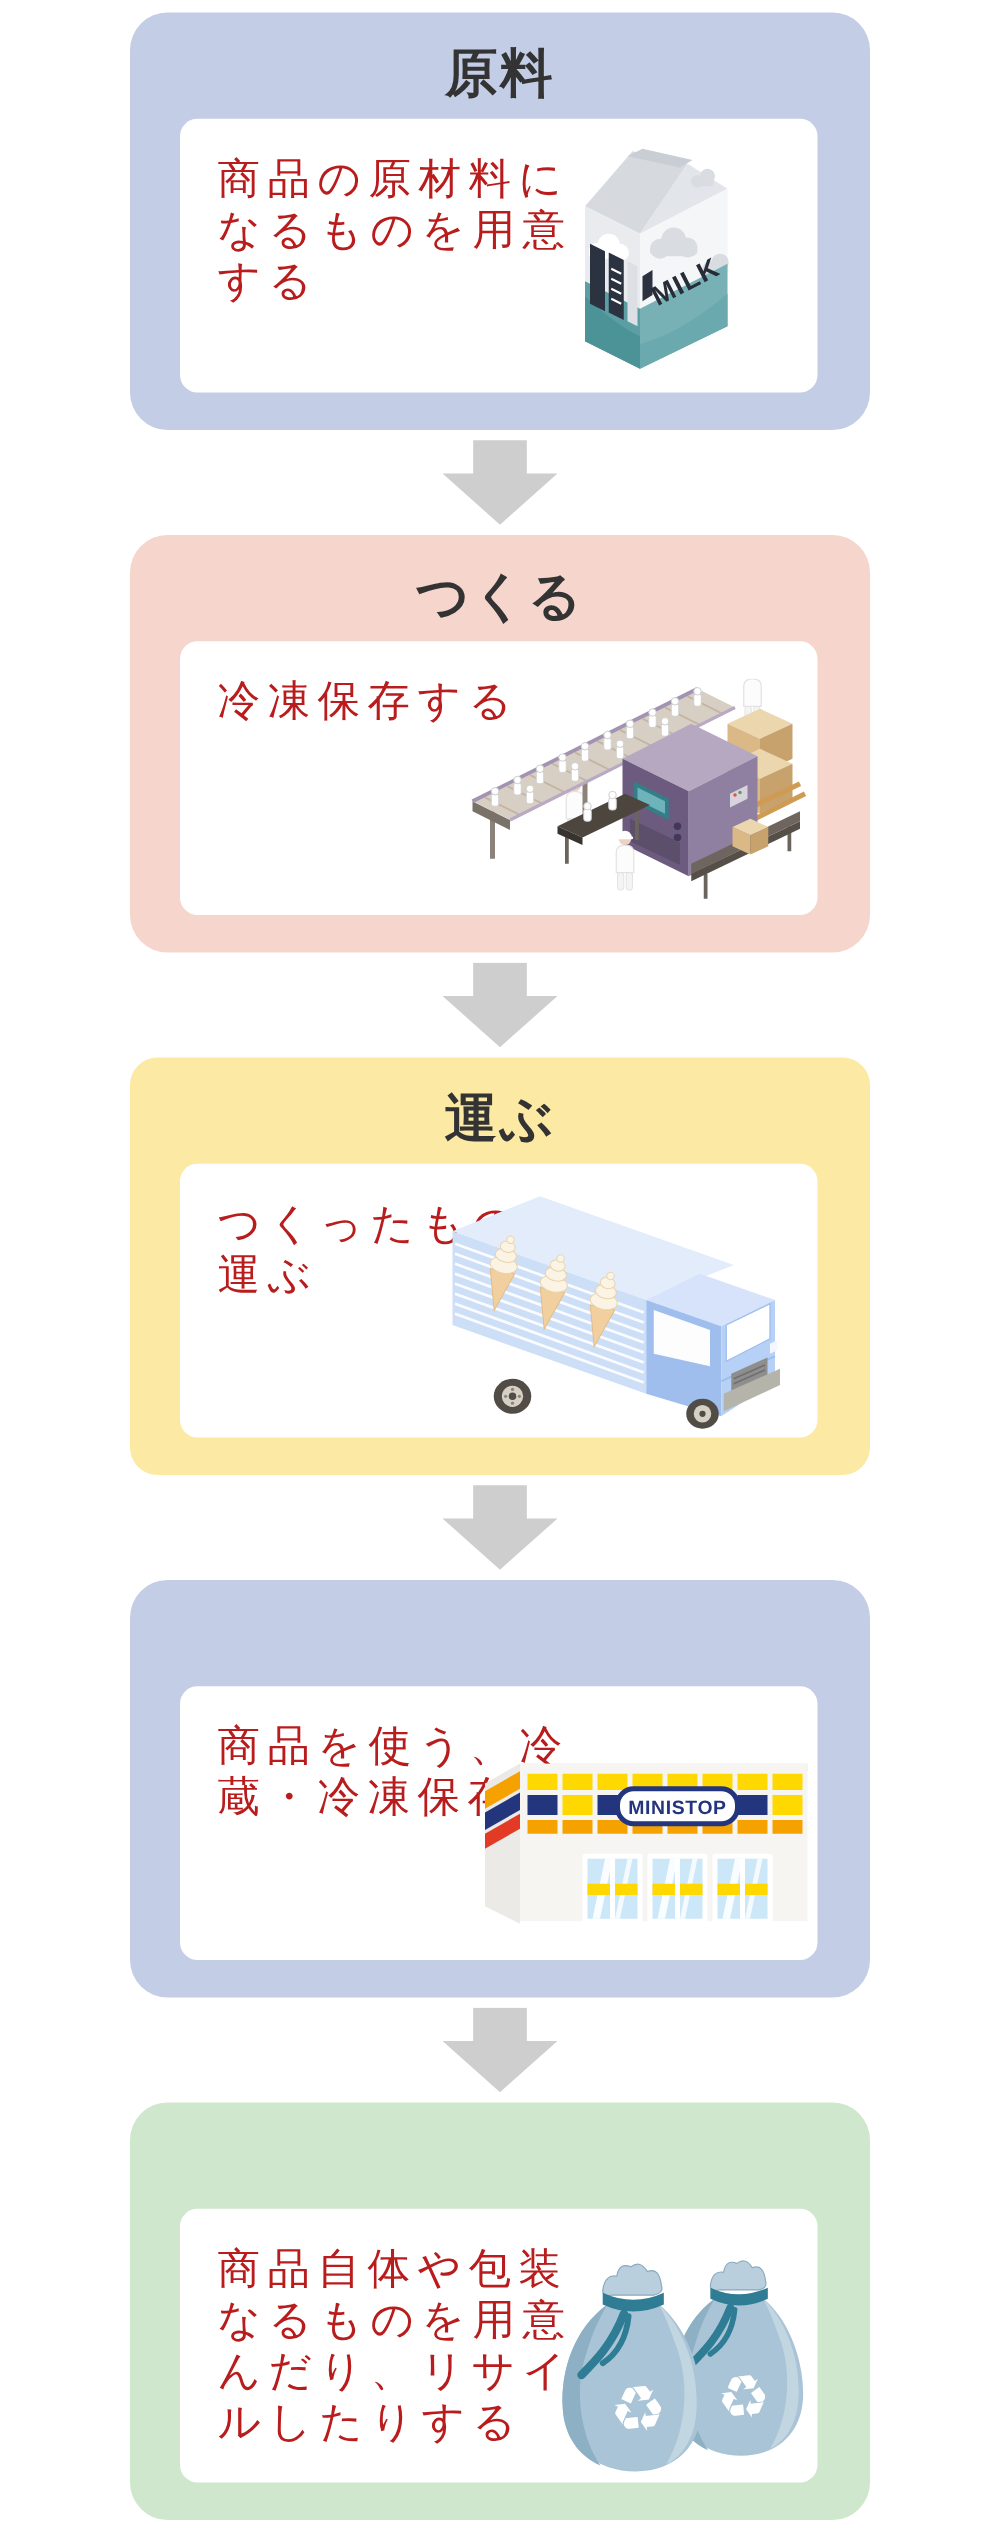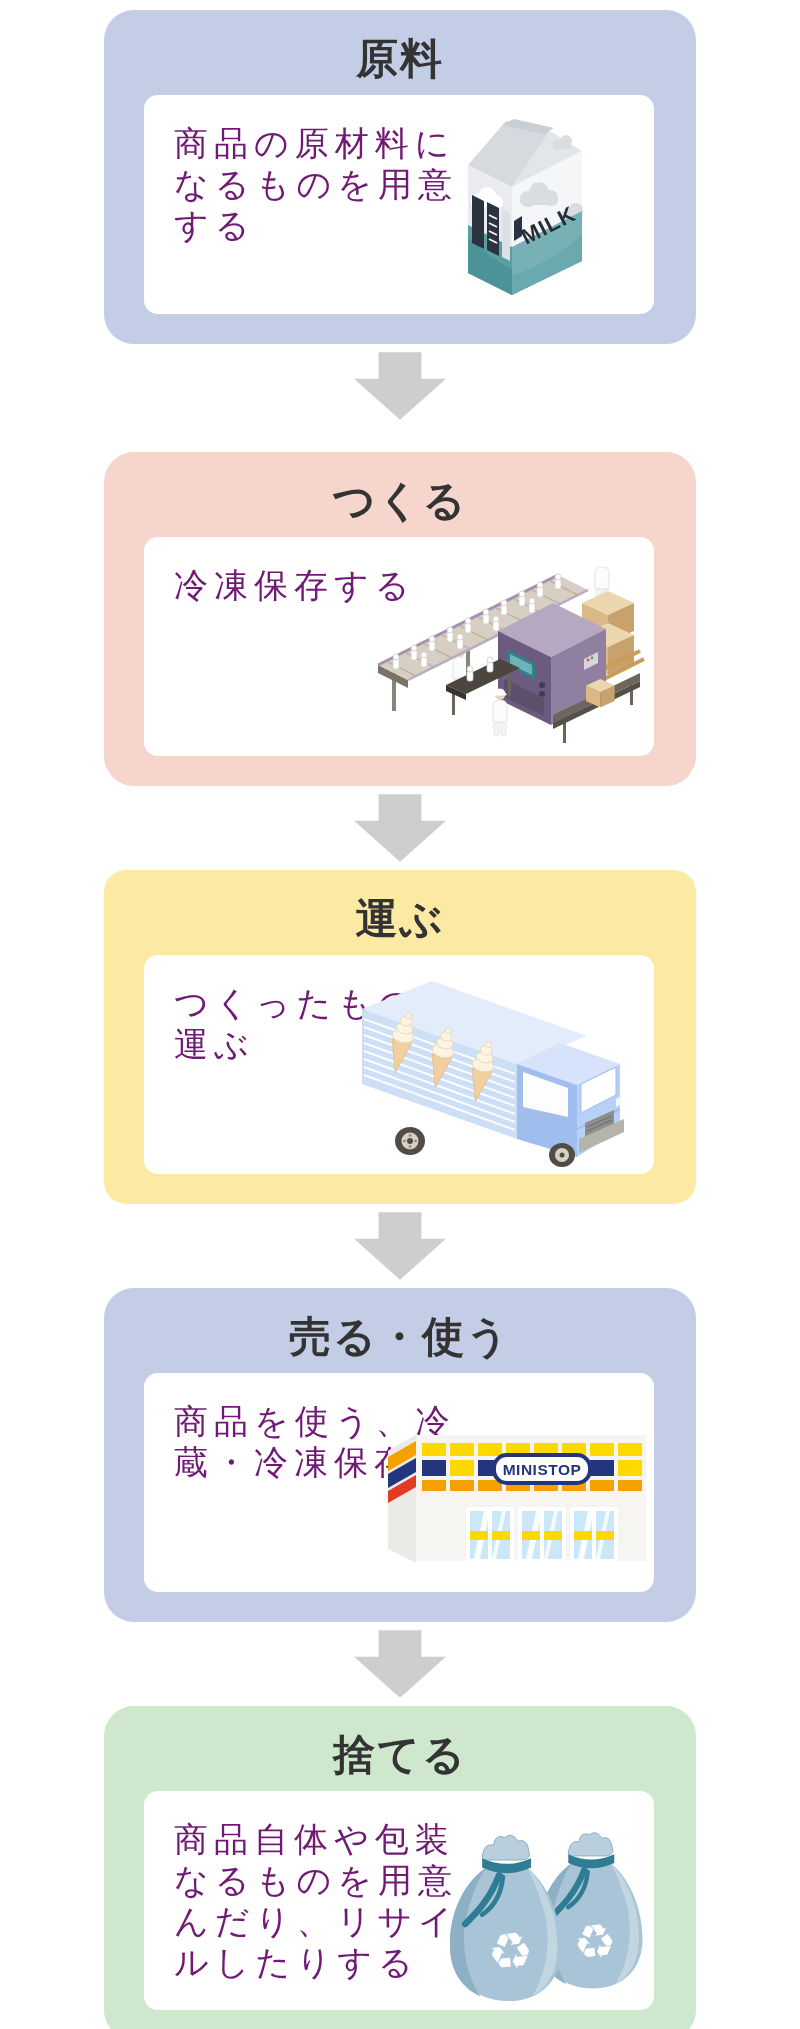--- a/index.html
+++ b/index.html
@@ -15,21 +15,21 @@
   .stage-title{
     margin:0;padding-top:21px;text-align:center;
     font-size:42px;font-weight:bold;letter-spacing:2px;color:#333333;
   }
   .panel{
     position:absolute;left:40px;right:42px;top:85px;bottom:30px;
     background:#ffffff;border-radius:14px;
   }
   .desc{
     margin:0;position:absolute;left:30px;top:28px;
-    font-size:34px;line-height:41px;letter-spacing:6px;color:#701a75;
+    font-size:34px;line-height:41px;letter-spacing:6px;color:#b91c1c;
     white-space:pre-line;
   }
   .illus{position:absolute}
   .illus.milk{right:64px;top:8px}
   .illus.factory{right:6px;top:30px}
   .illus.truck{right:2px;top:16px}
   .illus.store{right:6px;top:48px}
   .illus.bags{right:6px;top:22px}
   .arrowbox{
     height:84px;display:flex;justify-content:center;align-items:flex-start;
@@ -92,21 +92,21 @@
       </svg>
     </div>
   </section>
 
   <div class="arrowbox">
     <svg width="92" height="68" viewBox="0 0 90 66">
       <polygon points="24,0 66,0 66,26 90,26 45,66 0,26 24,26" fill="#cecece"></polygon>
     </svg>
   </div>
 
-  <section class="card" style="background-color: rgb(245, 213, 204); margin-top: 24px;">
+  <section class="card" style="background-color: rgb(245, 213, 204);">
     <h2 class="stage-title">つくる</h2>
     <div class="panel">
       <p class="desc">冷凍保存する</p>
       <svg class="illus factory" width="300" height="178" viewBox="0 0 300 178">
         <defs>
           <g id="bottle">
             <rect x="-3" y="-8" width="6" height="10" rx="2" fill="#ffffff" stroke="#cfcfcf" stroke-width="0.8"></rect>
             <circle cx="0" cy="-10" r="3" fill="#ffffff" stroke="#cfcfcf" stroke-width="0.8"></circle>
           </g>
           <g id="worker">
@@ -276,21 +276,20 @@
     </div>
   </section>
 
   <div class="arrowbox">
     <svg width="92" height="68" viewBox="0 0 90 66">
       <polygon points="24,0 66,0 66,26 90,26 45,66 0,26 24,26" fill="#cecece"></polygon>
     </svg>
   </div>
 
   <section class="card" style="background-color: rgb(195, 206, 230);">
-    <h2 class="stage-title">売る・使う</h2>
     <div class="panel">
       <p class="desc">商品を使う、冷
 蔵・冷凍保存する</p>
       <svg class="illus store" width="260" height="150" viewBox="0 0 260 150">
         <defs>
           <g id="win">
             <rect x="-4" y="-4" width="48" height="56" rx="2" fill="#ffffff"></rect>
             <rect x="0" y="0" width="40" height="48" fill="#cbe7f8"></rect>
             <polygon points="4,48 14,0 20,0 10,48" fill="#ffffff" opacity="0.9"></polygon>
             <polygon points="22,48 32,0 36,0 26,48" fill="#ffffff" opacity="0.8"></polygon>
@@ -349,21 +348,20 @@
     </div>
   </section>
 
   <div class="arrowbox">
     <svg width="92" height="68" viewBox="0 0 90 66">
       <polygon points="24,0 66,0 66,26 90,26 45,66 0,26 24,26" fill="#cecece"></polygon>
     </svg>
   </div>
 
   <section class="card" style="background-color: rgb(207, 231, 204);">
-    <h2 class="stage-title">捨てる</h2>
     <div class="panel">
       <p class="desc">商品自体や包装
 なるものを用意
 んだり、リサイク
 ルしたりする</p>
       <svg class="illus bags" width="200" height="190" viewBox="0 0 212 202">
         <defs>
           <g id="bag">
             <path d="M-26,2 Q-24,-12 -14,-10 Q-12,-22 -2,-18 Q6,-24 12,-14 Q22,-18 24,-2 Q26,4 18,6 L-18,6 Q-26,8 -26,2 Z" fill="#b9cfdd" stroke="#88a9bd" stroke-width="1"></path>
             <path d="M-22,14 C-50,34 -62,70 -60,102 C-58,136 -30,156 2,156 C36,156 58,134 58,100 C58,64 42,30 22,14 Z" fill="#a9c4d6"></path>

